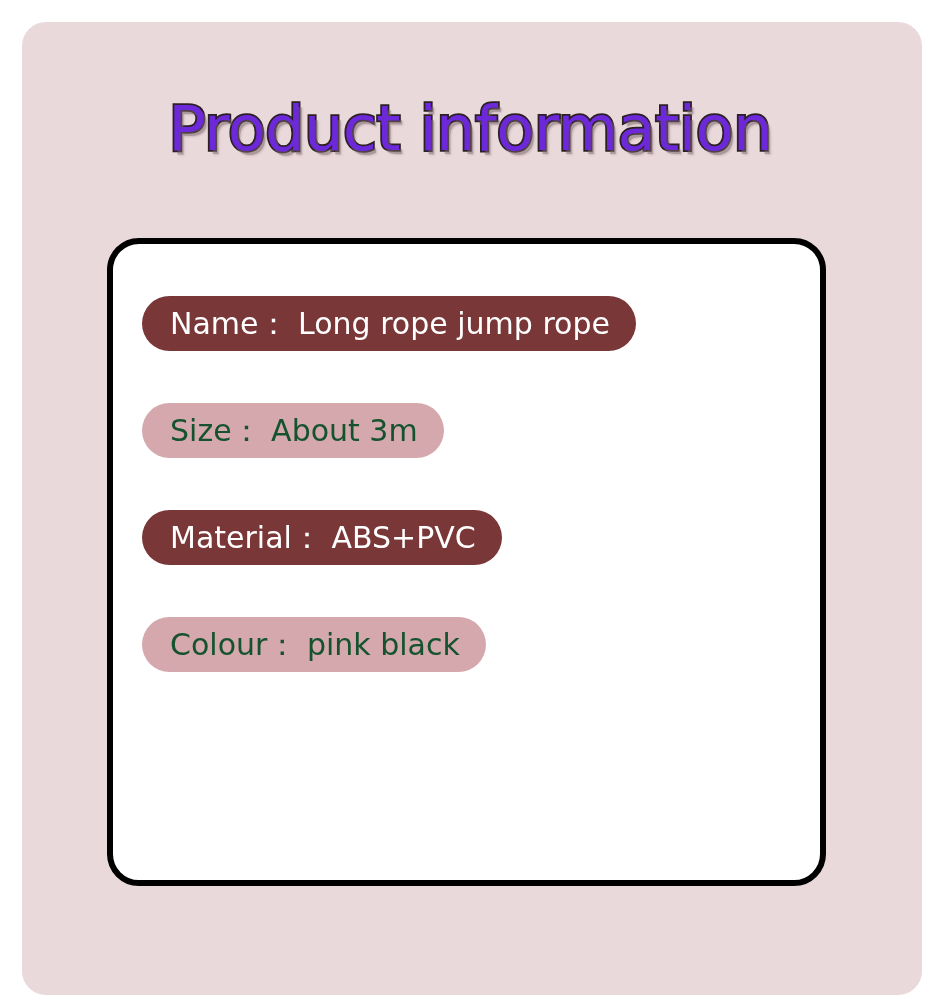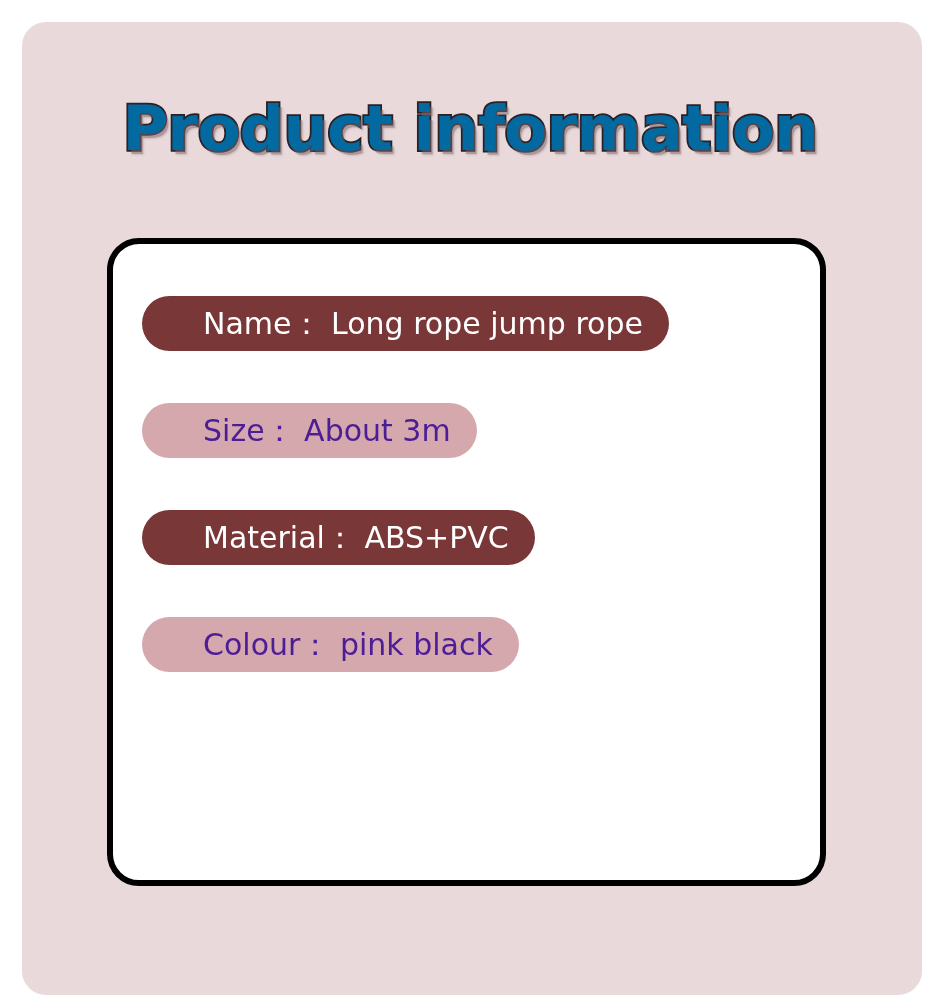--- a/index.html
+++ b/index.html
@@ -31,23 +31,23 @@
     position: absolute;
     left: 0;
     top: 92px;
     width: 940px;
     text-align: center;
   }
 
   .title {
     display: inline-block;
     font-size: 62px;
-    font-weight: 700;
+    font-weight: 400;
     letter-spacing: -0.5px;
-    color: #0369a1;
+    color: #6d28d9;
     -webkit-text-stroke: 3.5px #2b2024;
     paint-order: stroke fill;
     text-shadow:
        3px 4px 0 rgba(120, 100, 104, 0.40),
        4px 5px 2px rgba(120, 100, 104, 0.25);
     white-space: nowrap;
   }
 
   
   .card {
@@ -88,24 +88,23 @@
 
   .pill.dark  { background: #7a3738; }
   .pill.light { background: #d5a8ae; }
 
   .pill-text {
     color: #ffffff;
     font-size: 30px;
     line-height: 1;
     white-space: nowrap;
     font-weight: 400;
-    margin-left: 33px;
   }
 
-  .pill.light .pill-text { color: #4c1d95; }
+  .pill.light .pill-text { color: #14532d; }
 
   
   .pill.wide { padding-right: 22px; }
 </style>
 </head>
 <body>
 
 <div class="panel">
 
   <div class="title-wrap" style="position:absolute;left:-22px;top:70px;">

